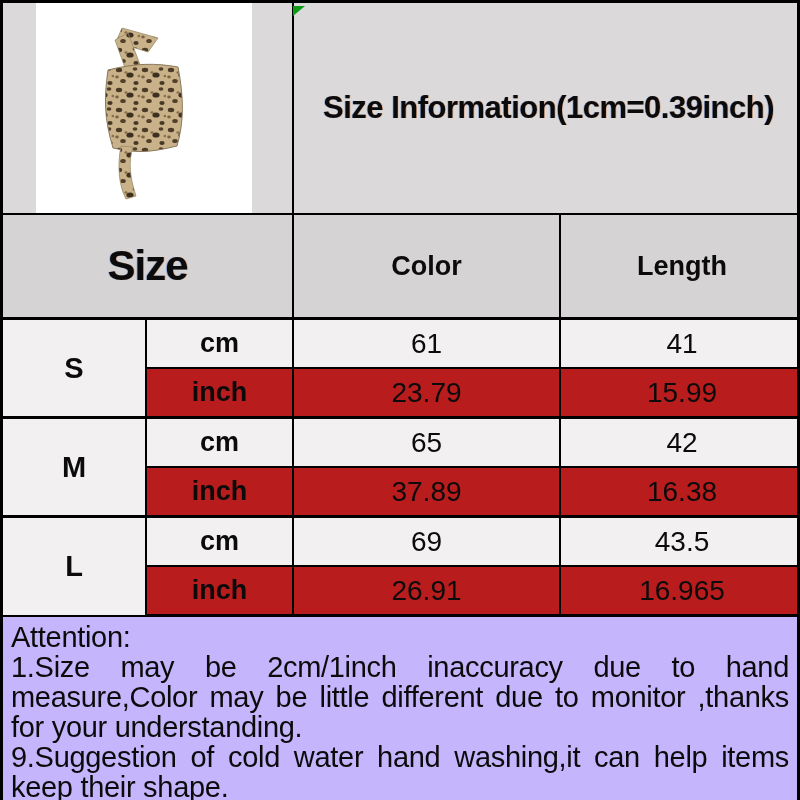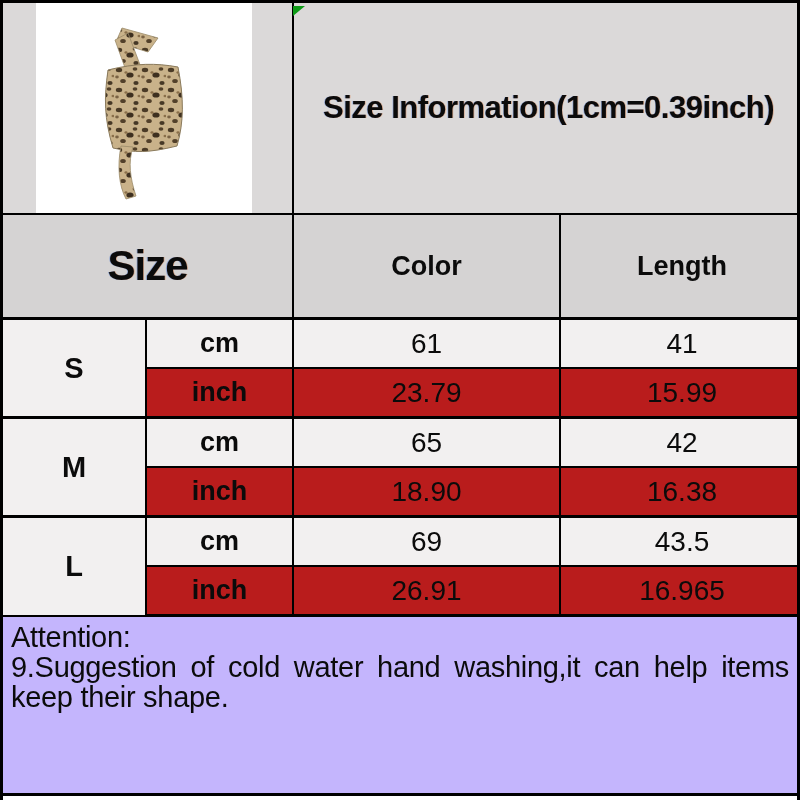--- a/index.html
+++ b/index.html
@@ -139,37 +139,38 @@
       </tr>
 
       <tr class="row-cm group-top">
         <td rowspan="2" class="size-letter">M</td>
         <td class="unit">cm</td>
         <td class="val">65</td>
         <td class="val edge-r">42</td>
       </tr>
       <tr class="row-inch">
         <td class="unit">inch</td>
-        <td class="val">18.90</td>
+        <td class="val">37.89</td>
         <td class="val edge-r">16.38</td>
       </tr>
 
       <tr class="row-cm group-top">
         <td rowspan="2" class="size-letter">L</td>
         <td class="unit">cm</td>
         <td class="val">69</td>
         <td class="val edge-r">43.5</td>
       </tr>
       <tr class="row-inch last-row">
         <td class="unit">inch</td>
         <td class="val">26.91</td>
         <td class="val edge-r">16.965</td>
       </tr>
     </tbody>
   </table>
 
   <div class="attention">
     <div>Attention:</div>
+    <div class="note">1.Size may be 2cm/1inch inaccuracy due to hand measure,Color may be little different due to monitor ,thanks for your understanding.</div>
     <div class="note">9.Suggestion of cold water hand washing,it can help items keep their shape.</div>
   </div>
 
   <div class="green-flag"></div>
 </div>
 
 </body></html>

